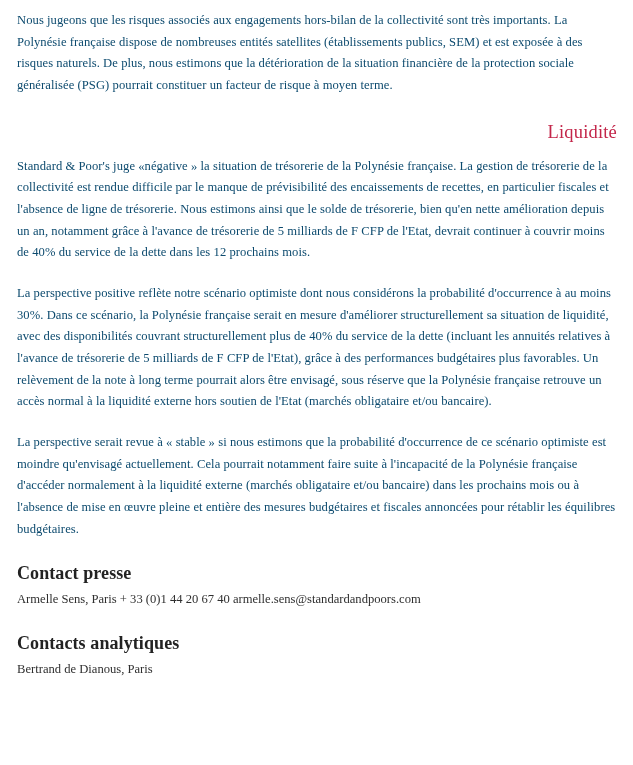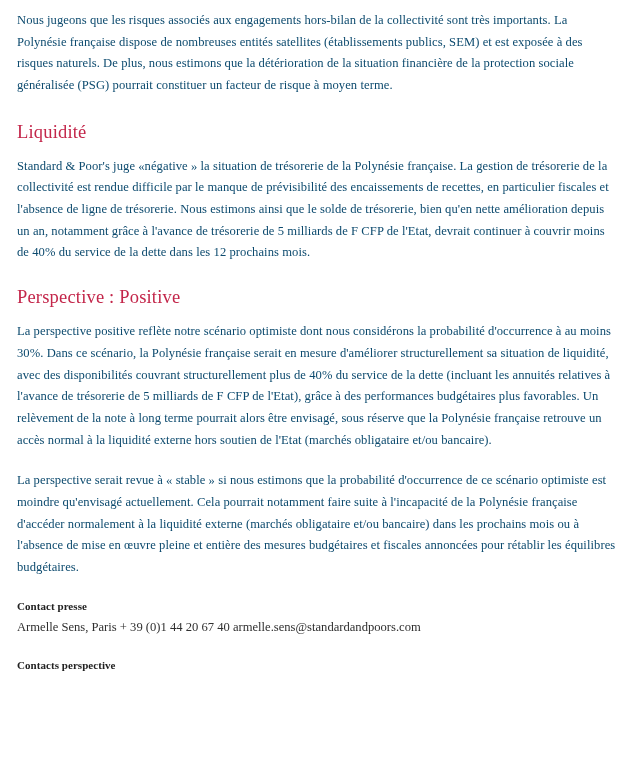--- a/index.html
+++ b/index.html
@@ -34,25 +34,26 @@
     margin: 22px 0 13px 0;
     font-family: "Liberation Serif", "DejaVu Serif", serif;
     font-size: 18.5px;
     font-weight: 400;
     line-height: 1.2;
     color: #c3264a;
     letter-spacing: 0.01em;
   }
   h2.section-heading.first {
     margin-top: 24px;
+    text-align: right;
   }
   h3.contact-heading {
     margin: 20px 0 3px 0;
     font-family: "Liberation Serif", "DejaVu Serif", serif;
-    font-size: 11px;
+    font-size: 18px;
     font-weight: 700;
     line-height: 1.45;
     color: #222222;
     letter-spacing: 0.005em;
   }
   p.contact-line {
     margin: 0 0 3px 0;
     font-size: 12.6px;
     line-height: 1.6;
     color: #2f2f2f;
@@ -69,26 +70,26 @@
 
 <div class="page">
 
   <p class="body-text">Nous jugeons que les risques associés aux engagements hors-bilan de la collectivité sont très importants. La Polynésie française dispose de nombreuses entités satellites (établissements publics, SEM) et est exposée à des risques naturels. De plus, nous estimons que la détérioration de la situation financière de la protection sociale généralisée (PSG) pourrait constituer un facteur de risque à moyen terme.</p>
 
   <h2 class="section-heading first">Liquidité</h2>
 
   <p class="body-text">Standard &amp; Poor's juge «négative » la situation de trésorerie de la Polynésie française. La gestion de trésorerie de la collectivité est rendue difficile par le manque de prévisibilité des encaissements de recettes, en particulier fiscales et l'absence de ligne de trésorerie. Nous estimons ainsi que le solde de trésorerie, bien qu'en nette amélioration depuis un an, notamment grâce à l'avance de trésorerie de 5 milliards de F CFP de l'Etat, devrait continuer à couvrir moins de 40% du service de la dette dans les 12 prochains mois.</p>
 
 
-  <h2 class="section-heading">Perspective : Positive</h2>
 
   <p class="body-text">La perspective positive reflète notre scénario optimiste dont nous considérons la probabilité d'occurrence à au moins 30%. Dans ce scénario, la Polynésie française serait en mesure d'améliorer structurellement sa situation de liquidité, avec des disponibilités couvrant structurellement plus de 40% du service de la dette (incluant les annuités relatives à l'avance de trésorerie de 5 milliards de F CFP de l'Etat), grâce à des performances budgétaires plus favorables. Un relèvement de la note à long terme pourrait alors être envisagé, sous réserve que la Polynésie française retrouve un accès normal à la liquidité externe hors soutien de l'Etat (marchés obligataire et/ou bancaire).</p>
 
   <p class="body-text">La perspective serait revue à « stable » si nous estimons que la probabilité d'occurrence de ce scénario optimiste est moindre qu'envisagé actuellement. Cela pourrait notamment faire suite à l'incapacité de la Polynésie française d'accéder normalement à la liquidité externe (marchés obligataire et/ou bancaire) dans les prochains mois ou à l'absence de mise en œuvre pleine et entière des mesures budgétaires et fiscales annoncées pour rétablir les équilibres budgétaires.</p>
 
   <h3 class="contact-heading">Contact presse</h3>
 
-  <p class="contact-line">Armelle Sens, Paris + 39 (0)1 44 20 67 40 armelle.sens@standardandpoors.com</p>
+  <p class="contact-line">Armelle Sens, Paris + 33 (0)1 44 20 67 40 armelle.sens@standardandpoors.com</p>
 
-  <h3 class="contact-heading">Contacts perspective</h3>
+  <h3 class="contact-heading">Contacts analytiques</h3>
 
+  <p class="contact-person">Bertrand de Dianous, Paris</p>
 
 </div>
 
 </body></html>

